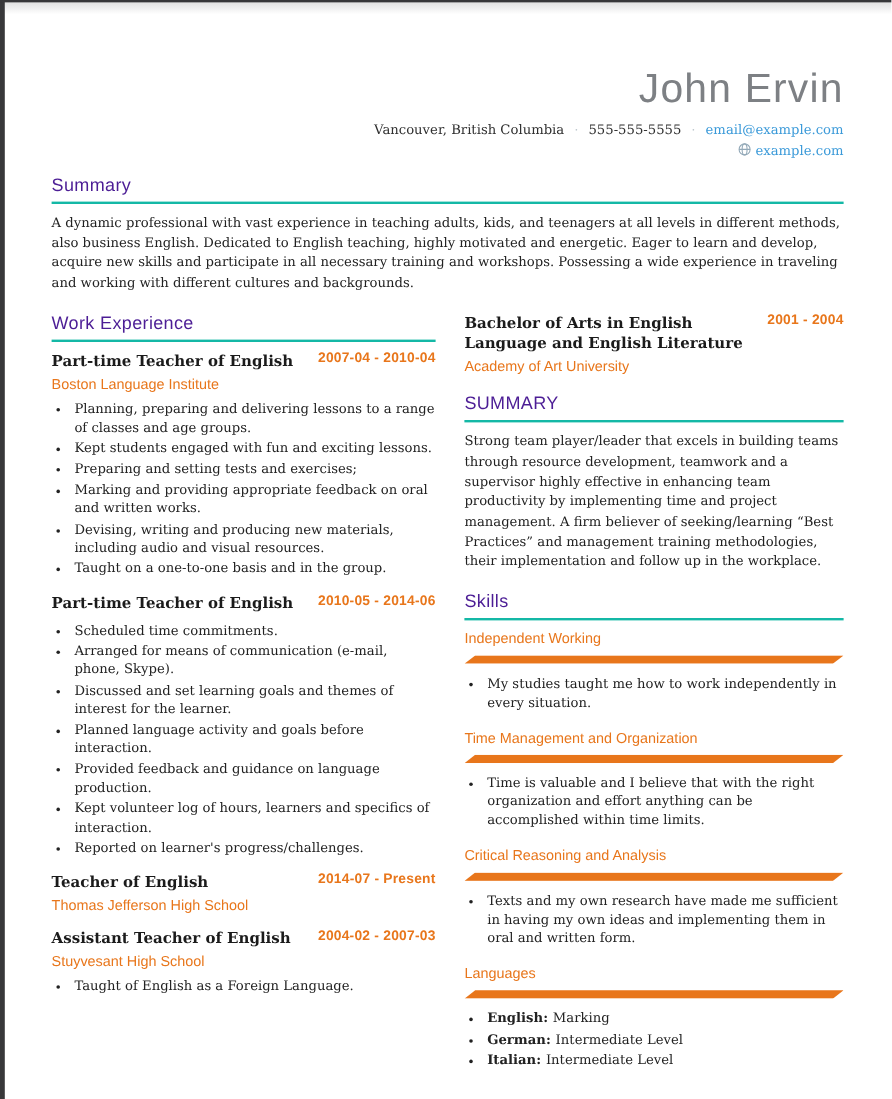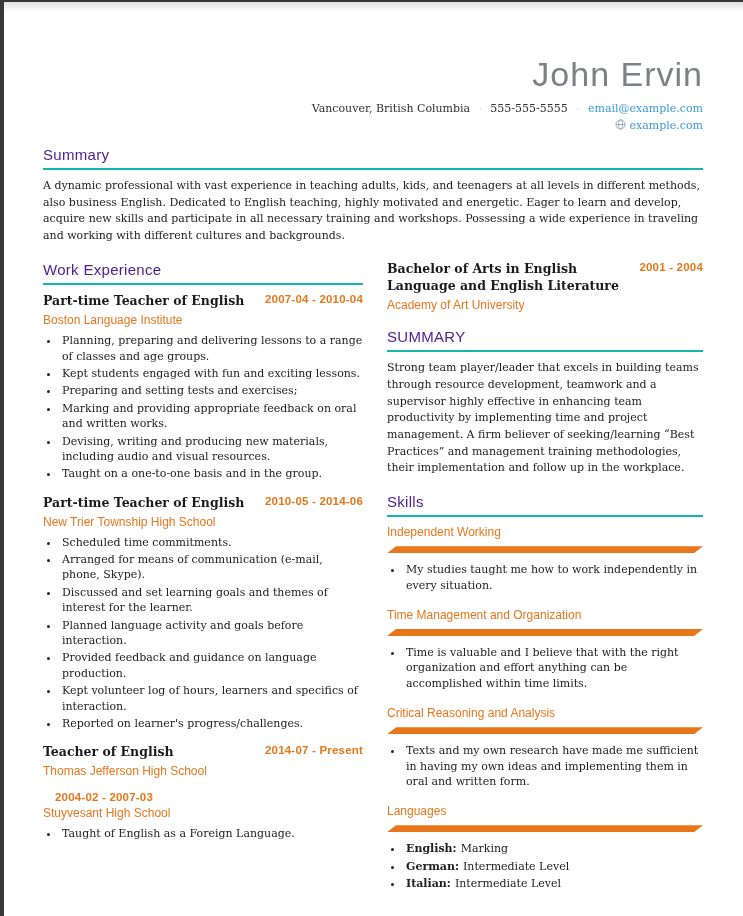--- a/index.html
+++ b/index.html
@@ -112,21 +112,20 @@
           <li>Devising, writing and producing new materials, including audio and visual resources.</li>
           <li>Taught on a one-to-one basis and in the group.</li>
         </ul>
       </div>
 
       <div class="entry">
         <div class="entry-head">
           <span class="entry-title">Part-time Teacher of English</span>
           <span class="entry-date">2010-05 - 2014-06</span>
         </div>
-        <div class="entry-org">New Trier Township High School</div>
         <ul class="bullets">
           <li>Scheduled time commitments.</li>
           <li>Arranged for means of communication (e-mail, phone, Skype).</li>
           <li>Discussed and set learning goals and themes of interest for the learner.</li>
           <li>Planned language activity and goals before interaction.</li>
           <li>Provided feedback and guidance on language production.</li>
           <li>Kept volunteer log of hours, learners and specifics of interaction.</li>
           <li>Reported on learner's progress/challenges.</li>
         </ul>
       </div>
@@ -134,20 +133,21 @@
       <div class="entry">
         <div class="entry-head">
           <span class="entry-title">Teacher of English</span>
           <span class="entry-date">2014-07 - Present</span>
         </div>
         <div class="entry-org">Thomas Jefferson High School</div>
       </div>
 
       <div class="entry">
         <div class="entry-head">
+          <span class="entry-title">Assistant Teacher of English</span>
           <span class="entry-date">2004-02 - 2007-03</span>
         </div>
         <div class="entry-org">Stuyvesant High School</div>
         <ul class="bullets">
           <li>Taught of English as a Foreign Language.</li>
 
         </ul>
       </div>
     </div>
 

